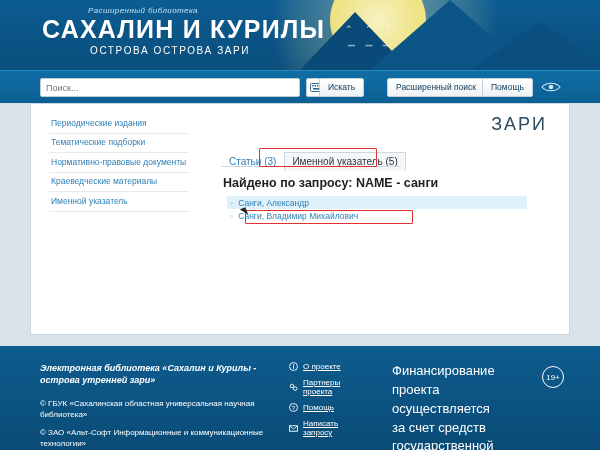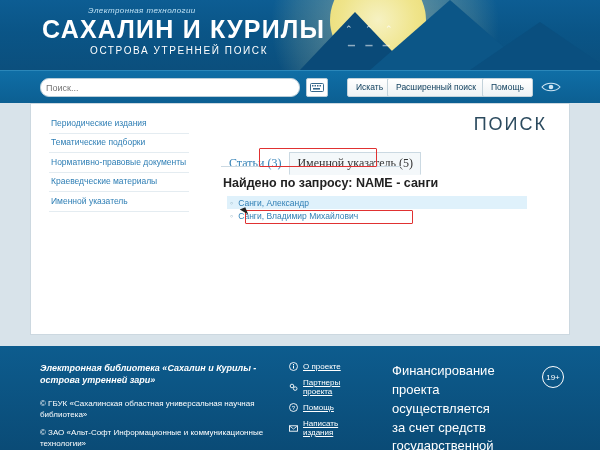--- a/index.html
+++ b/index.html
@@ -54,38 +54,38 @@
 
   
   .searchbar {
     position:relative; height:33px; width:600px;
     background:linear-gradient(180deg,#0f6ea6 0%, #0c5f92 100%);
     border-top:1px solid #2b87b9;
     display:flex; align-items:center;
   }
   .search-input {
     position:absolute; left:40px; top:7px; width:260px; height:19px;
-    background:#ffffff; border:1px solid #b9cdd8; border-radius:9px;
+    background:#ffffff; border:1px solid #b9cdd8; border-radius:2px;
     font-size:9px; color:#999; padding:0 5px; line-height:17px;
     font-family:"Liberation Sans", sans-serif;
   }
   .kbd-btn {
     position:absolute; left:306px; top:7px; width:22px; height:19px;
     background:#ffffff; border:1px solid #b9cdd8; border-radius:2px;
     display:flex; align-items:center; justify-content:center;
   }
   .kbd-btn svg { display:block; }
   .btn {
     position:absolute; top:7px; height:19px;
     background:linear-gradient(180deg,#ffffff 0%,#eef2f4 100%);
     border:1px solid #c3d2da; border-radius:2px;
     font-size:8.5px; color:#11405e; line-height:17px; padding:0 8px;
     white-space:nowrap;
   }
-  .btn-search { left:319px;margin-left:28px; }
+  .btn-search { left:319px; }
   .btn-adv { left:387px; }
   .btn-help { left:482px; }
   .eye-btn { position:absolute; left:540px; top:7px; width:22px; height:18px; display:flex; align-items:center; justify-content:center; }
 
   
   .main {
     position:absolute; left:0; top:103px; width:600px; height:243px;
     background:#d8e3ea;
   }
   .content-card {
@@ -98,21 +98,21 @@
   }
   
   .side-nav { position:absolute; left:18px; top:10px; width:140px; }
   .side-nav a {
     display:block; color:#2f7fb5; font-size:8.5px; text-decoration:none;
     padding:4.6px 0 4.6px 2px; border-bottom:1px solid #e4ecf1; line-height:1.1;
   }
   
   .tabs { position:absolute; left:190px; top:48px; display:flex; align-items:flex-end; }
   .tab {
-    font-size:12px; color:#2f7fb5; padding:3px 7px; border:1px solid transparent;font-family:Liberation Serif, serif;
+    font-size:10px; color:#2f7fb5; padding:3px 7px; border:1px solid transparent;
   }
   .tab.active {
     color:#333; background:#f4f8fa; border:1px solid #cbd9e2; border-bottom-color:#f4f8fa;
   }
   .tab-underline {
     position:absolute; left:190px; top:62px; width:180px; height:1px; background:#cbd9e2;
   }
   .tabs-highlight {
     position:absolute; left:228px; top:44px; width:118px; height:19px;
     border:1.6px solid #e03131; border-radius:1px; pointer-events:none;
@@ -165,23 +165,23 @@
 
   <div class="header">
     <div class="sky-glow"></div>
     <div class="sky-sun"></div>
     <div class="mountain m1"></div>
     <div class="mountain m2"></div>
     <div class="mountain m3"></div>
     <div class="birds">⌃ ⌃ ⌃</div>
     <div class="clouds">▁ ▁ ▁</div>
     <div class="hdr-text">
-      <div class="hdr-eyebrow">Электронная технологии</div>
+      <div class="hdr-eyebrow">Расширенный библиотека</div>
       <div class="hdr-title">САХАЛИН И КУРИЛЫ</div>
-      <div class="hdr-sub">ОСТРОВА УТРЕННЕЙ ПОИСК</div>
+      <div class="hdr-sub">ОСТРОВА ОСТРОВА ЗАРИ</div>
     </div>
   </div>
 
   <div class="searchbar">
     <input class="search-input" type="text" placeholder="Поиск..." style="">
     <div class="kbd-btn">
       <svg width="14" height="9" viewBox="0 0 14 9" aria-hidden="true">
         <rect x="0.5" y="0.5" width="13" height="8" rx="1" fill="none" stroke="#35678a"></rect>
         <rect x="2" y="2" width="1.5" height="1.5" fill="#35678a"></rect>
         <rect x="4.5" y="2" width="1.5" height="1.5" fill="#35678a"></rect>
@@ -197,21 +197,21 @@
       <svg width="20" height="12" viewBox="0 0 20 12" aria-hidden="true">
         <path d="M1 6 C5 1, 15 1, 19 6 C15 11, 5 11, 1 6 Z" fill="none" stroke="#cfe6f4" stroke-width="1.1"></path>
         <circle cx="10" cy="6" r="2.3" fill="#cfe6f4"></circle>
       </svg>
     </div>
   </div>
 
   <div class="main">
     <div class="content-card">
 
-      <div class="page-title">ПОИСК</div>
+      <div class="page-title">ЗАРИ</div>
 
       <nav class="side-nav">
         <a href="#">Периодические издания</a>
         <a href="#">Тематические подборки</a>
         <a href="#">Нормативно-правовые документы</a>
         <a href="#">Краеведческие материалы</a>
         <a href="#">Именной указатель</a>
       </nav>
 
       <div class="tabs">
@@ -274,21 +274,21 @@
         </span>
         <span>Помощь</span>
       </a>
       <a class="f-link" href="#">
         <span class="li">
           <svg width="9" height="9" viewBox="0 0 9 9">
               <rect x="0.5" y="1.8" width="8" height="5.4" fill="none" stroke="#fff" stroke-width="0.9"></rect>
               <path d="M0.7 2.1 L4.5 5 L8.3 2.1" fill="none" stroke="#fff" stroke-width="0.8"></path>
             </svg>
         </span>
-        <span>Написать издания</span>
+        <span>Написать запросу</span>
       </a>
     </div>
 
     <div class="f-col3">Финансирование проекта осуществляется за счет средств государственной программы "Развитие сферы культуры в Сахалинской области" на 2014 - 2020 годы</div>
 
     <div class="age-badge">19+</div>
   </div>
 
 </div>
 

